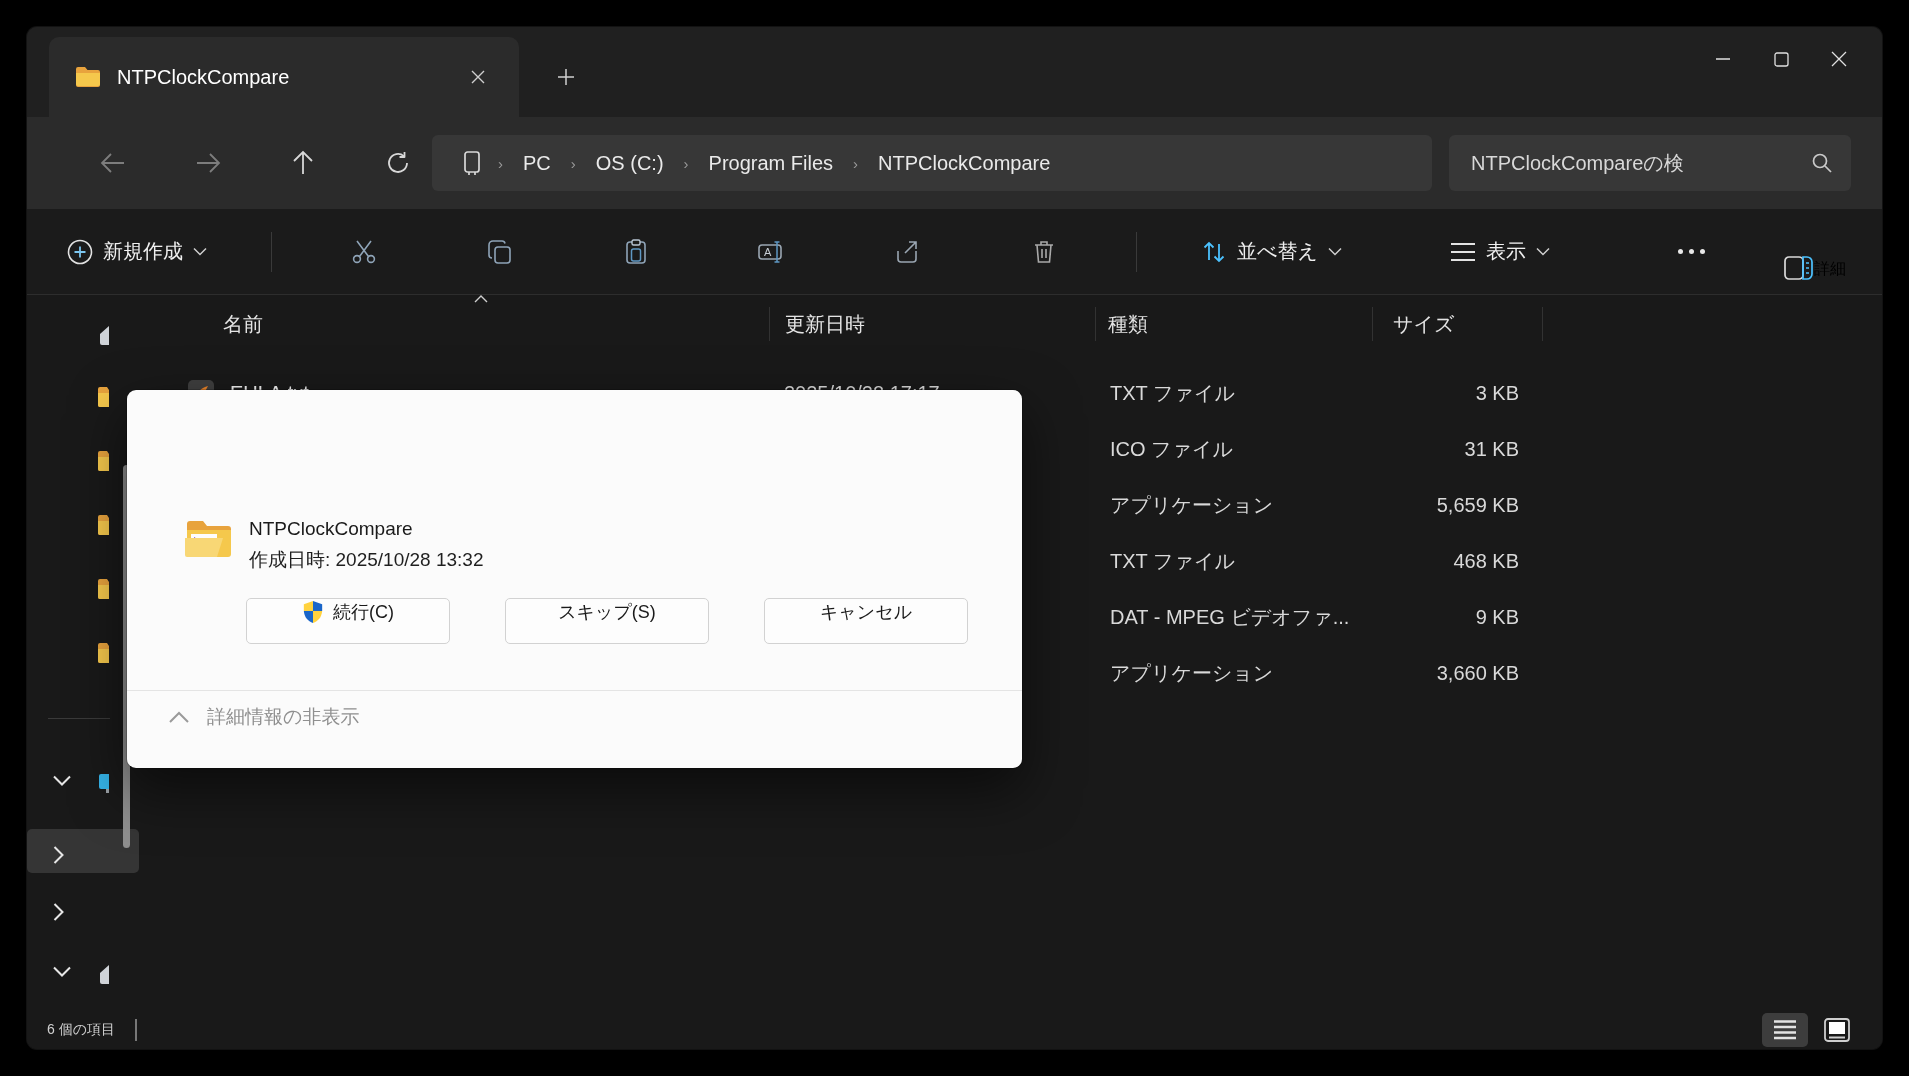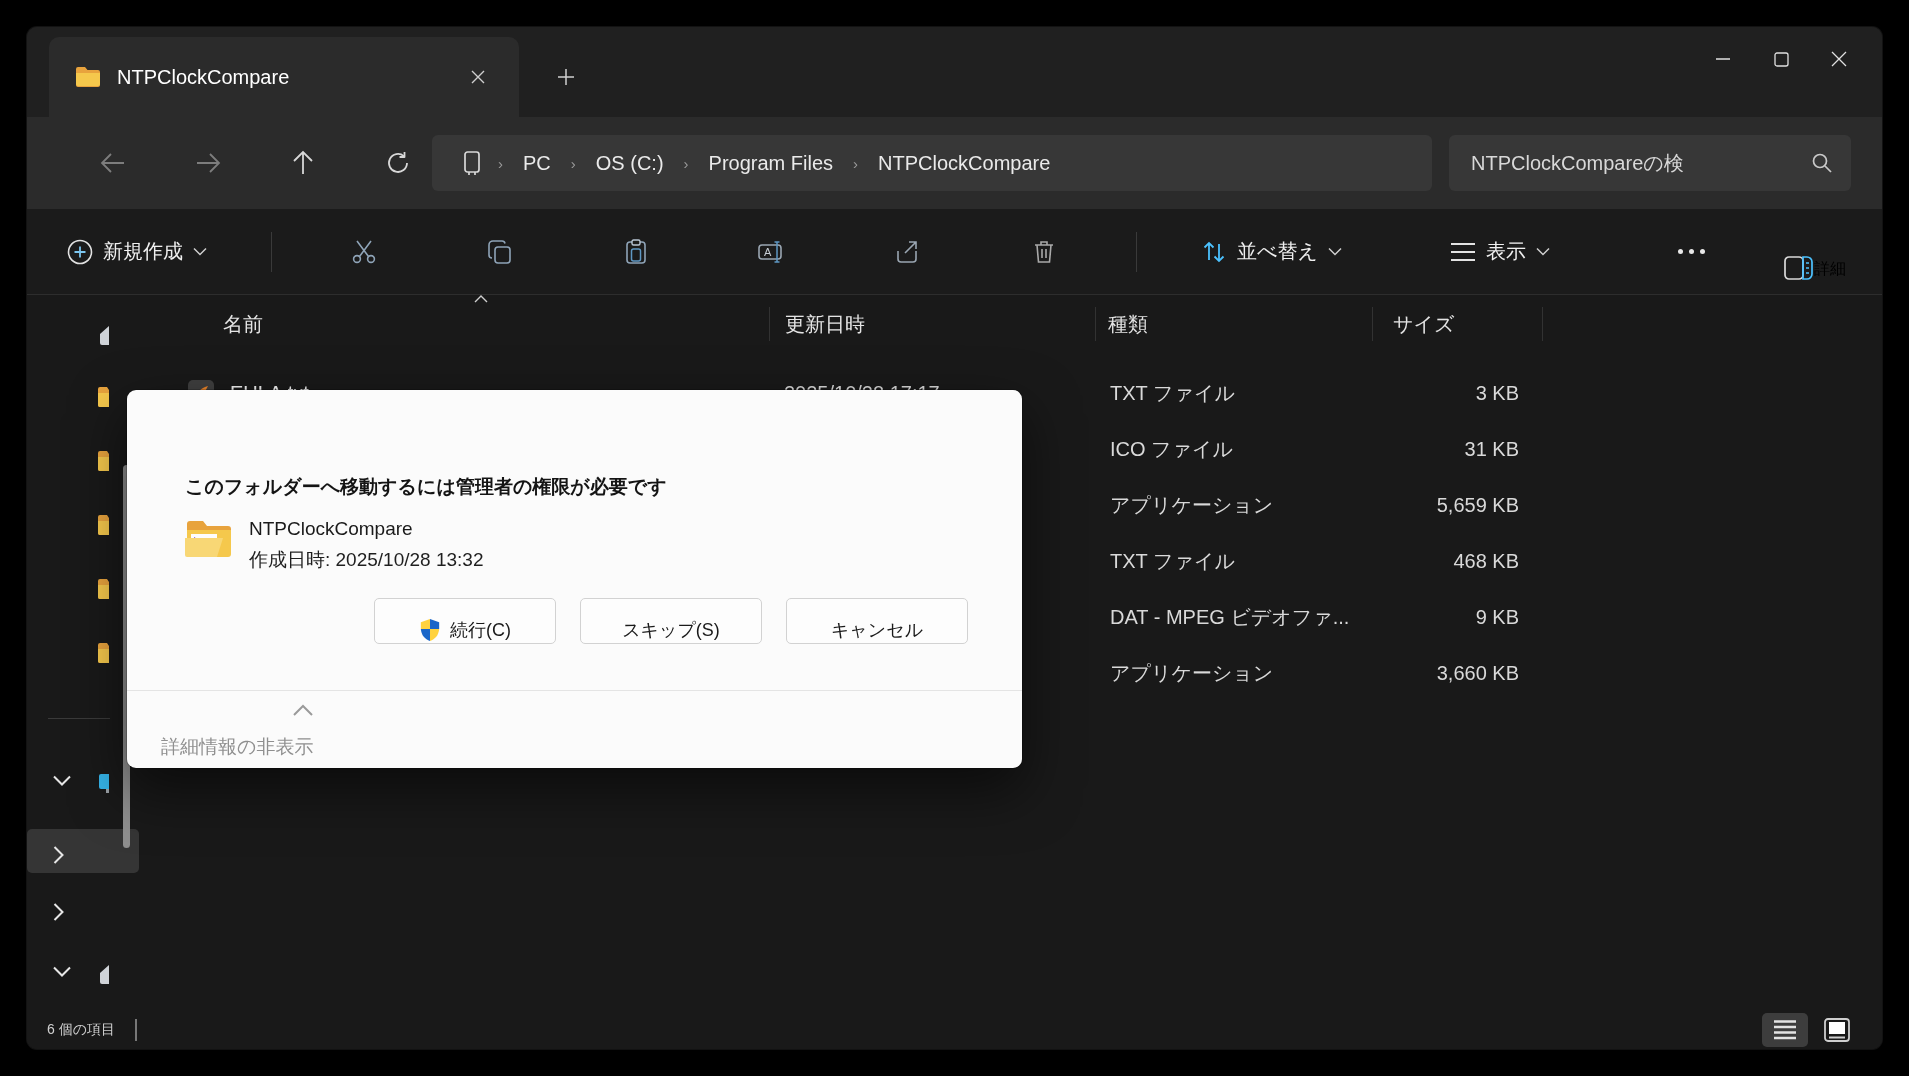--- a/index.html
+++ b/index.html
@@ -76,25 +76,25 @@
     display:flex;align-items:center;}
   .dlg-title .t{color:#3c3c3c;font-size:19px;margin-left:16px;flex:1;}
   .dlg-ico{margin-left:25px;display:flex;}
   .dwc{width:56px;height:60px;display:flex;align-items:center;justify-content:center;}
   .dlg-msg{position:absolute;left:58px;top:84px;font-size:19px;font-weight:bold;color:#141414;}
   .dlg-folder{position:absolute;left:58px;top:128px;display:flex;}
   .dlg-folder-txt{margin-left:14px;}
   .dlg-fname{font-size:19px;color:#1a1a1a;}
   .dlg-created{font-size:19px;color:#1f1f1f;margin-top:7px;}
   .dlg-btns{position:absolute;right:54px;top:208px;display:flex;gap:24px;}
-  .dbtn{width:182px;height:46px;background:#fdfdfd;border:1px solid #d2d2d2;border-radius:5px;
-    display:flex;align-items:flex-end;justify-content:center;font-size:18px;color:#1a1a1a;gap:9px;
-    font-family:inherit;}
+  .dbtn{width:204px;height:46px;background:#fdfdfd;border:1px solid #d2d2d2;border-radius:5px;
+    display:flex;align-items:flex-start;justify-content:center;font-size:18px;color:#1a1a1a;gap:9px;
+    font-family:inherit;margin-left:31px;}
   .dlg-hr{position:absolute;left:0;top:300px;width:100%;height:1px;background:#e4e4e4;}
-  .dlg-foot{position:absolute;left:34px;top:314px;display:flex;align-items:flex-end;gap:18px;flex-direction:column;}
+  .dlg-foot{position:absolute;left:42px;top:314px;display:flex;align-items:center;gap:18px;}
   .dlg-foot .ft{color:#8f8f8f;font-size:19px;}
   svg{display:block;}
 </style>
 </head>
 <body>
 
 <div class="win">
 
   <div class="tabstrip">
     <div class="tab">
@@ -455,21 +455,20 @@
         <svg width="26" height="24" viewBox="0 0 26 24" fill="none">
             <rect x="1" y="1" width="24" height="22" rx="3" stroke="#cfcfcf" stroke-width="1.8"></rect>
             <rect x="5" y="4" width="16" height="12" fill="#fff"></rect>
             <path d="M5 19.5h16" stroke="#cfcfcf" stroke-width="1.8"></path>
           </svg>
       </div>
     </div>
   </div>
 
   <div class="dialog">
-    <div class="dlg-msg">このフォルダーへ移動するには管理者の権限が必要です</div>
     <div class="dlg-folder">
       <span>
         <svg width="50" height="42" viewBox="0 0 50 42">
             <path d="M2 6a3 3 0 0 1 3-3h13l4 5h21a3 3 0 0 1 3 3v5H2z" fill="#e8a33d"></path>
             <path d="M2 12h44v24a3 3 0 0 1-3 3H5a3 3 0 0 1-3-3z" fill="#f5c84c"></path>
             <path d="M6 16h26v18H6z" fill="#fdfdfd"></path>
             <path d="M9 19l12 7-12 7z" fill="#7b49c9"></path>
             <path d="M0 20h38l-6 19H2a2 2 0 0 1-2-2z" fill="#f8d775"></path>
           </svg>
       </span>

